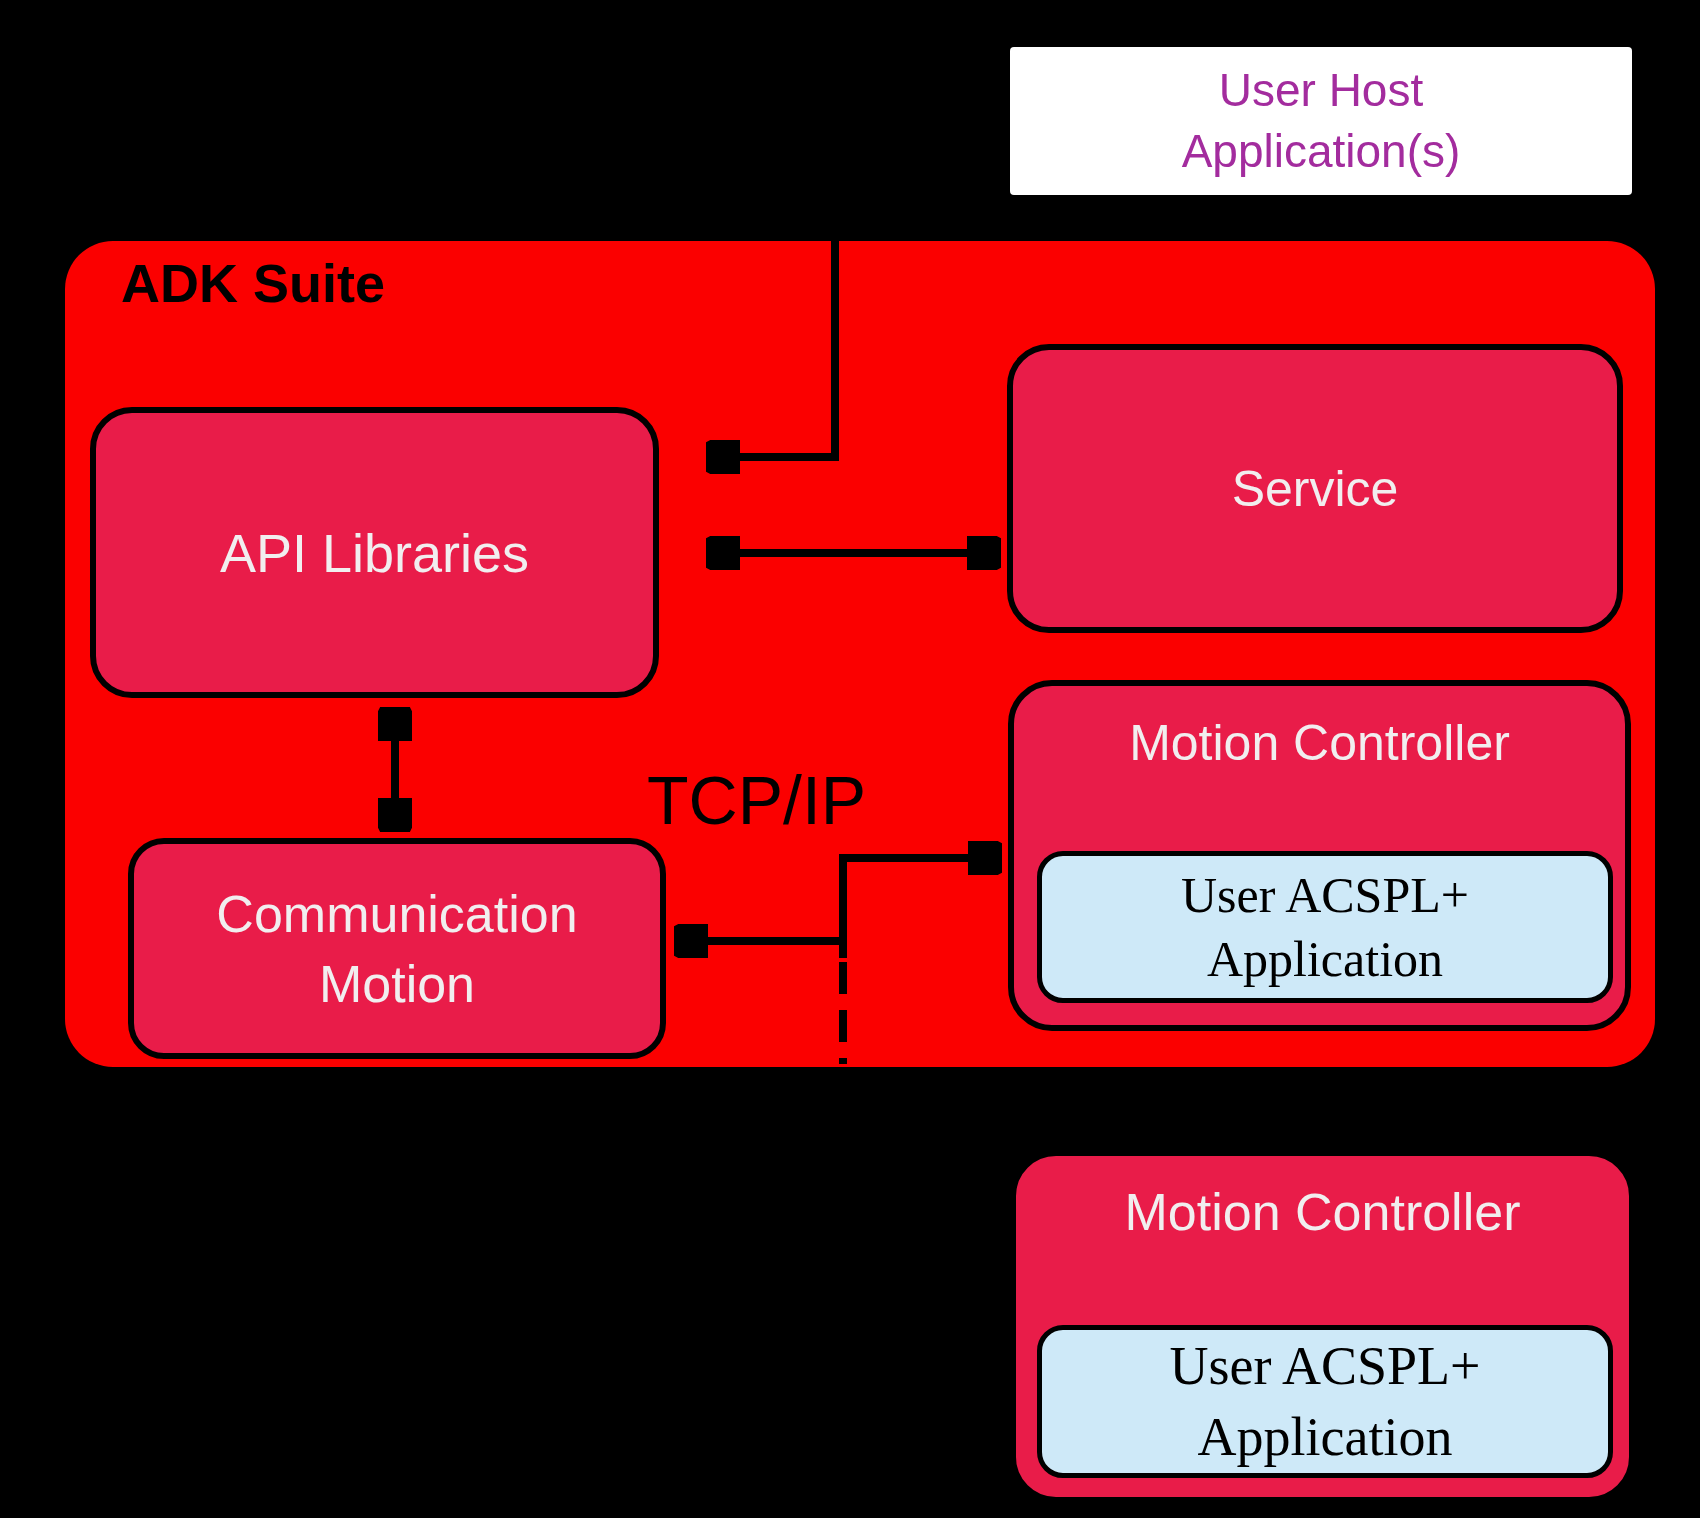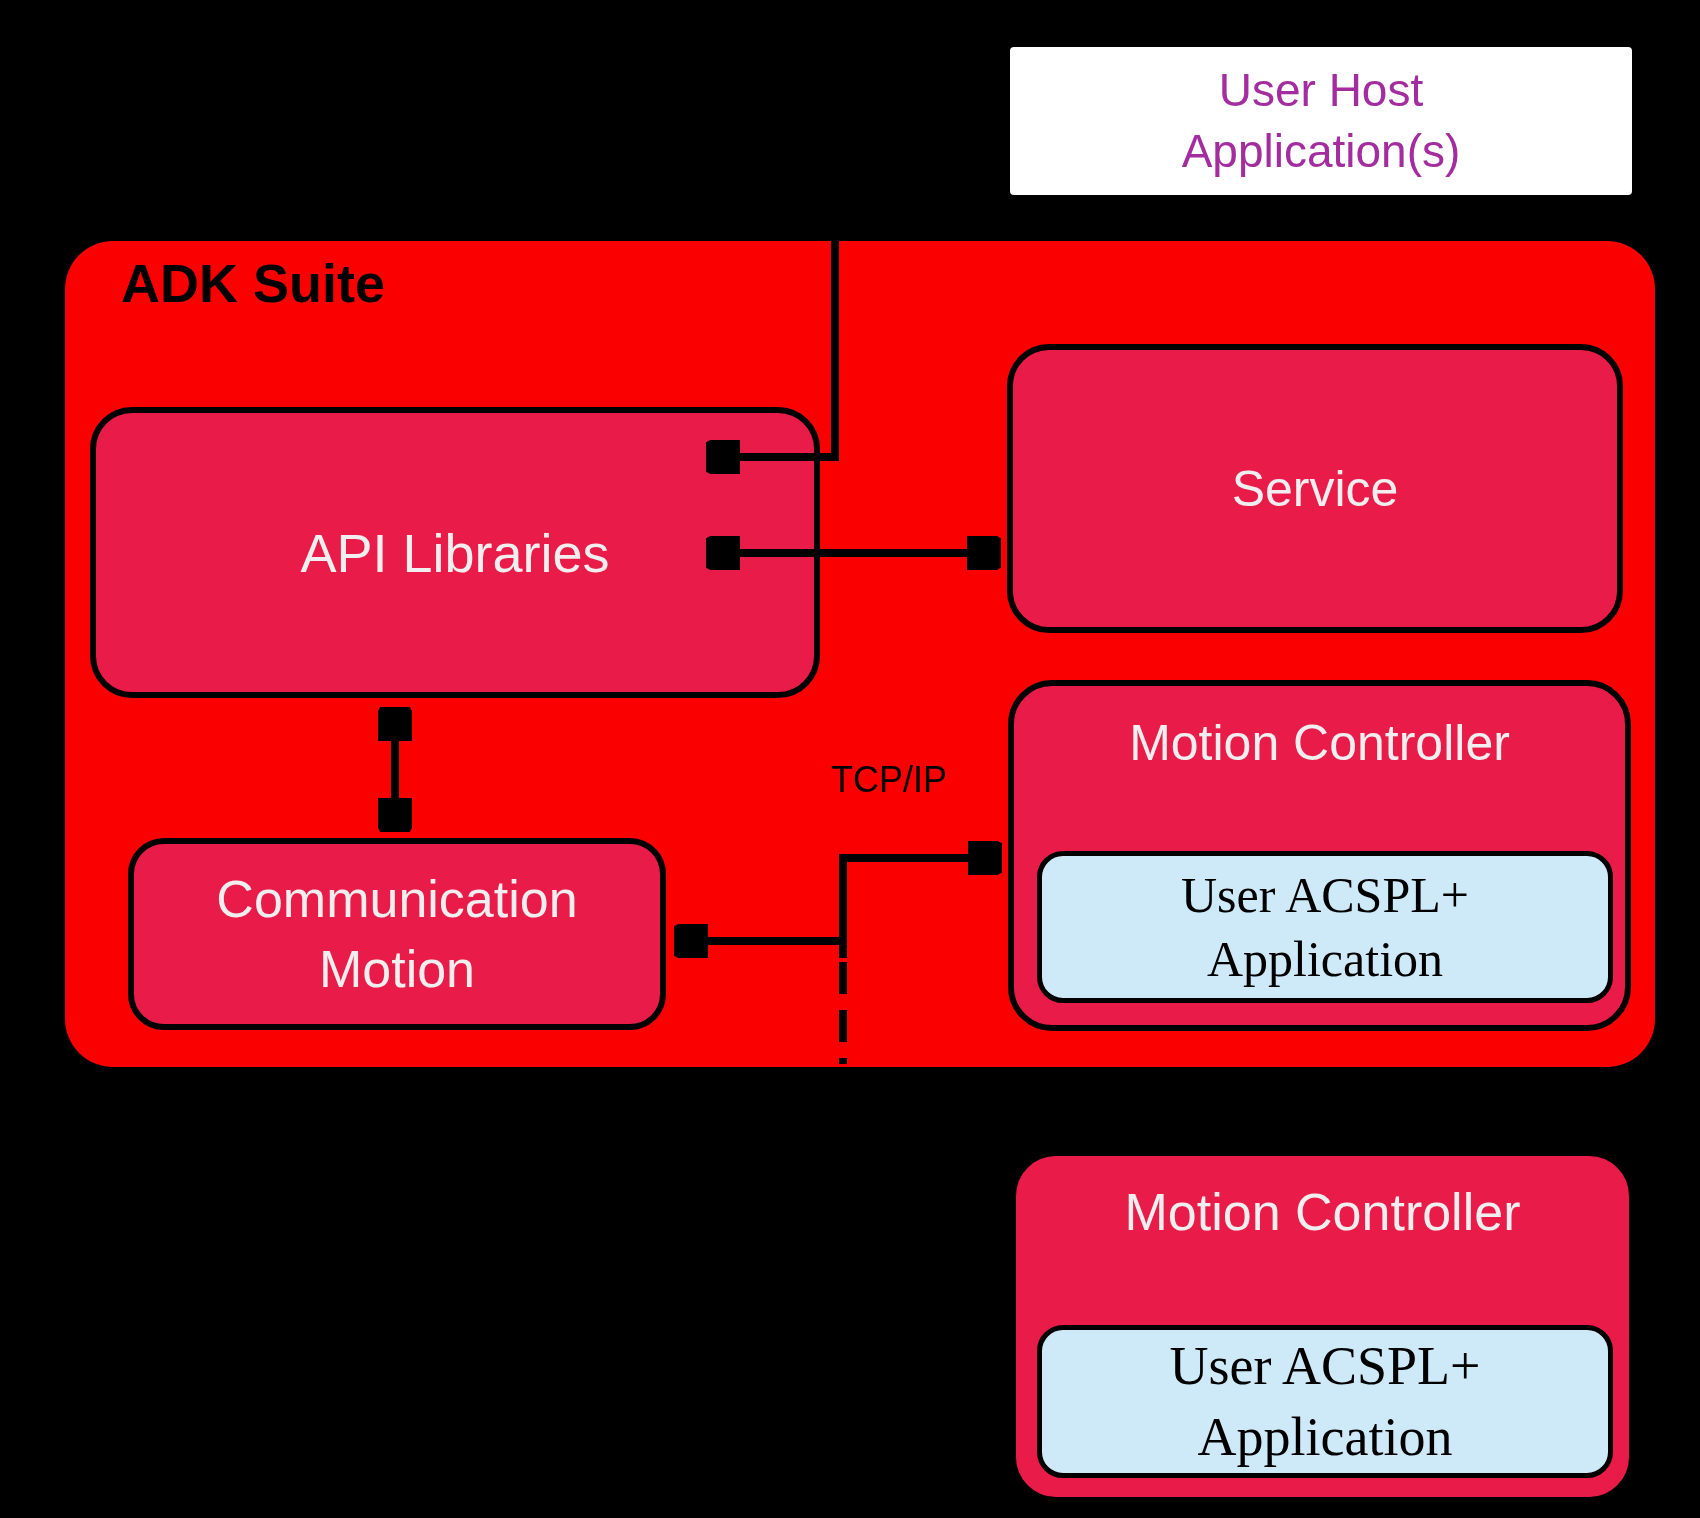--- a/index.html
+++ b/index.html
@@ -48,40 +48,40 @@
     line-height: 60px;
     white-space: nowrap;
   }
   
   .crimson {
     background: var(--box_crimson, #E91C49);
     border: 6px solid var(--line_black, #000);
     color: var(--light_text, #F1EEEF);
   }
   .api-box {
-    left: 90px; top: 407px; width: 730px; height: 291px;
+    left: 90px; top: 407px; width: 569px; height: 291px;
     border-radius: 42px;
     font-size: 54px;
   }
   .mmi-box {
     left: 1007px; top: 344px; width: 616px; height: 289px;
     border-radius: 42px;
     font-size: 50px;
     line-height: 72px;
   }
   .sim-box {
     left: 1008px; top: 680px; width: 623px; height: 351px;
     border-radius: 44px;
     justify-content: flex-start;
     padding-top: 22px;
     font-size: 50px;
     line-height: 70px;
   }
   .comm-box {
-    left: 128px; top: 838px; width: 538px; height: 192px;
+    left: 128px; top: 838px; width: 538px; height: 221px;
     border-radius: 36px;
     font-size: 52px;
     line-height: 70px;
     text-align: center;
   }
   .mc-box {
     left: 1010px; top: 1150px; width: 625px; height: 353px;
     border-radius: 46px;
     justify-content: flex-start;
     padding-top: 26px;
@@ -103,24 +103,24 @@
   }
   .mc-user-app {
     left: 1037px; top: 1325px; width: 576px; height: 153px;
     border-radius: 26px;
     font-size: 54px;
     line-height: 71px;
   }
   
   .tcp-label {
     position: absolute;
-    left: 647px; top: 750px; width: 300px;
-    text-align: right;
+    left: 647px; top: 770px; width: 300px;
+    text-align: left;
     color: var(--line_black, #000);
-    font-size: 36px;
+    font-size: 68px;
     line-height: 60px;
   }
   
   .connectors {
     position: absolute;
     left: 0; top: 0;
     width: 1700px;
     height: 1518px;
     pointer-events: none;
   }

